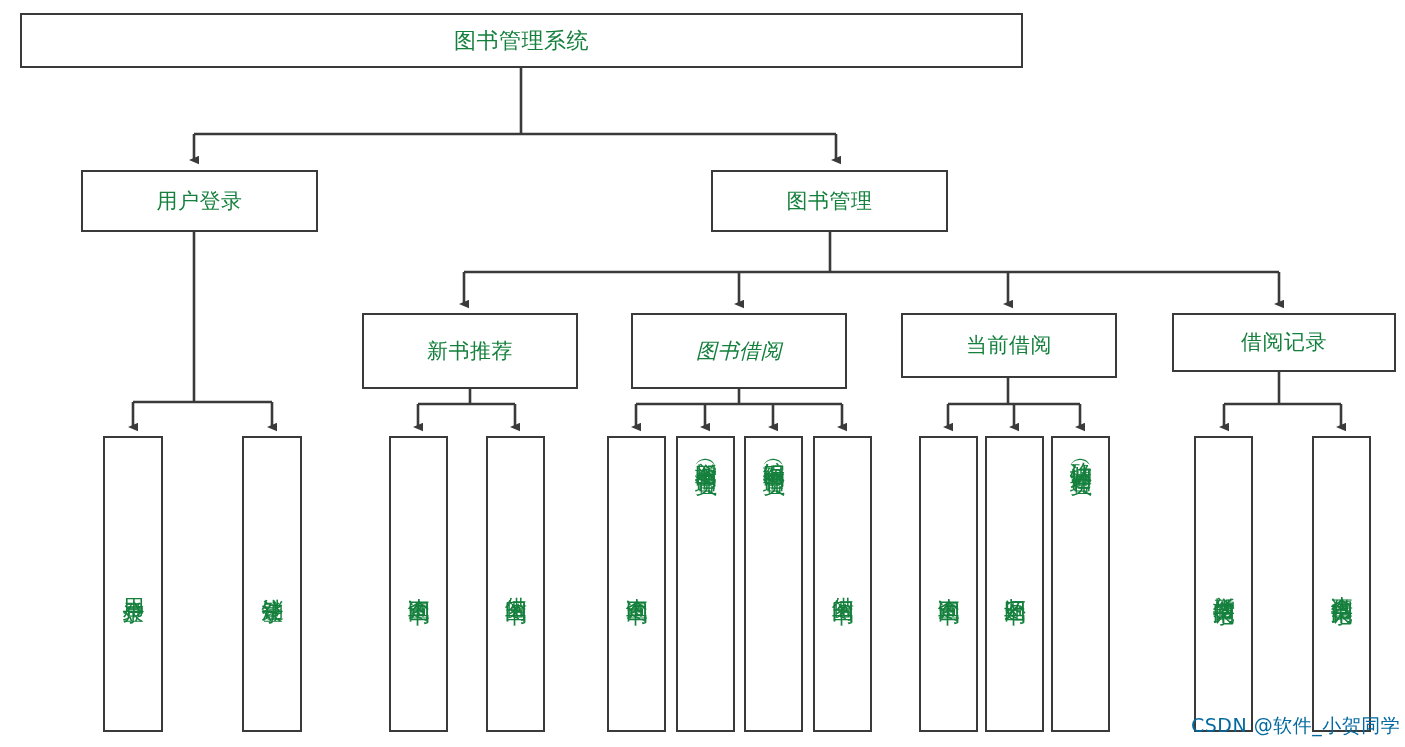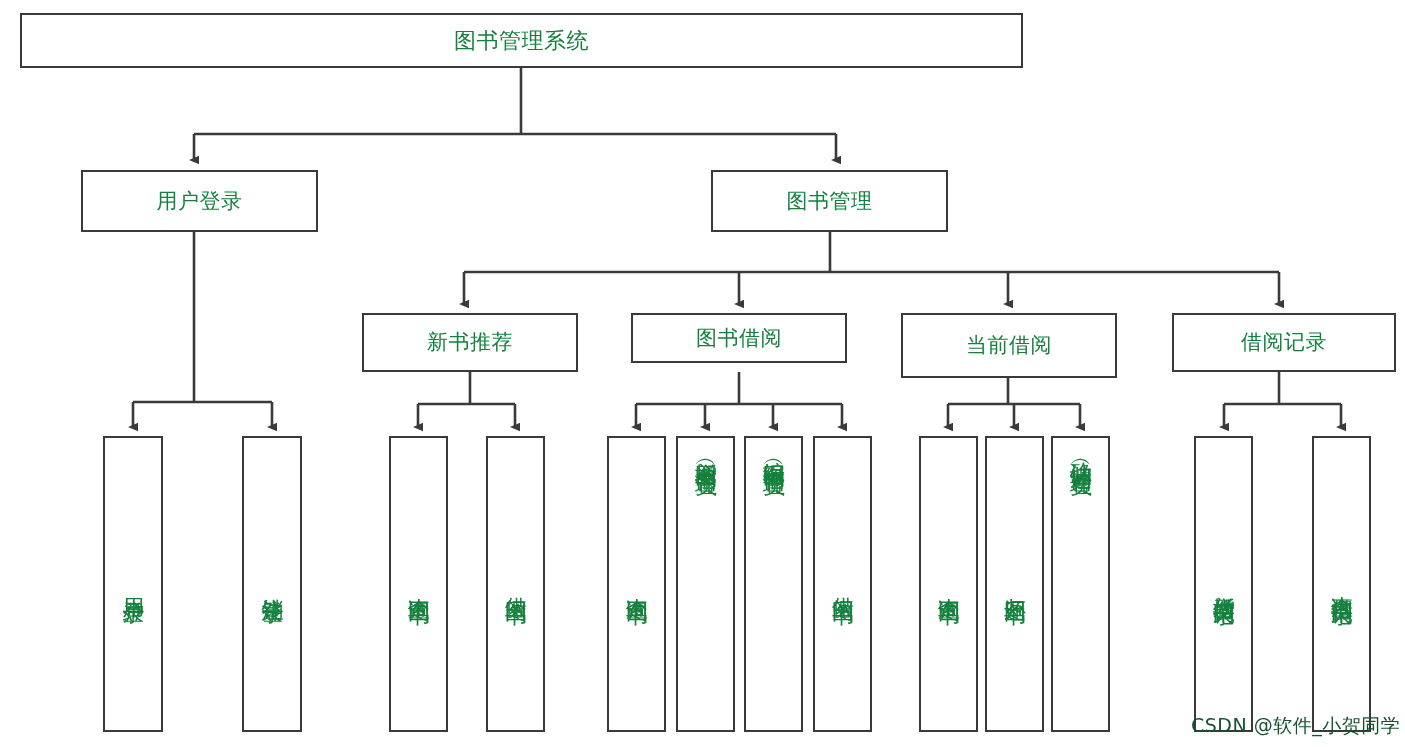--- a/index.html
+++ b/index.html
@@ -53,21 +53,21 @@
     letter-spacing: 2px;
     padding: 4px 0;
   }
   .node.leaf.tall {
     justify-content: flex-start;
     align-items: center;
     padding-top: 6px;
   }
   .watermark {
     position: absolute;
-    color: #14532d;
+    color: #0369a1;
     font-size: 19px;
     letter-spacing: 0.5px;
     white-space: nowrap;
     user-select: none;
   }
 </style>
 </head>
 <body>
 
 <div id="canvas">
@@ -120,22 +120,22 @@
       <path d="M1224,404 L1224,427" marker-end="url(#arrow)"></path>
       <path d="M1341,404 L1341,427" marker-end="url(#arrow)"></path>
     </g>
   </svg>
 
   <div class="node root" style="left:20px; top:13px; width:1003px; height:55px;">图书管理系统</div>
 
   <div class="node" style="left:81px; top:170px; width:237px; height:62px;">用户登录</div>
   <div class="node" style="left:711px; top:170px; width:237px; height:62px;">图书管理</div>
 
-  <div class="node" style="left:362px; top:313px; width:216px; height:59px;">新书推荐</div>
-  <div class="node" style="left:631px; top:313px; width:216px; height:50px;">图书借阅</div>
+  <div class="node" style="left:362px; top:313px; width:216px; height:76px;">新书推荐</div>
+  <div class="node" style="left:631px; top:313px; width:216px; height:76px;font-style:italic;">图书借阅</div>
   <div class="node" style="left:901px; top:313px; width:216px; height:65px;">当前借阅</div>
   <div class="node" style="left:1172px; top:313px; width:224px; height:59px;">借阅记录</div>
 
   <div class="node leaf" style="left:103px; top:436px; width:60px; height:296px;">用户登录</div>
   <div class="node leaf" style="left:242px; top:436px; width:60px; height:296px;">注销登录</div>
 
   <div class="node leaf" style="left:389px; top:436px; width:59px; height:296px;">查询图书</div>
   <div class="node leaf" style="left:486px; top:436px; width:59px; height:296px;">借阅图书</div>
 
   <div class="node leaf" style="left:607px; top:436px; width:59px; height:296px;">查询图书</div>

